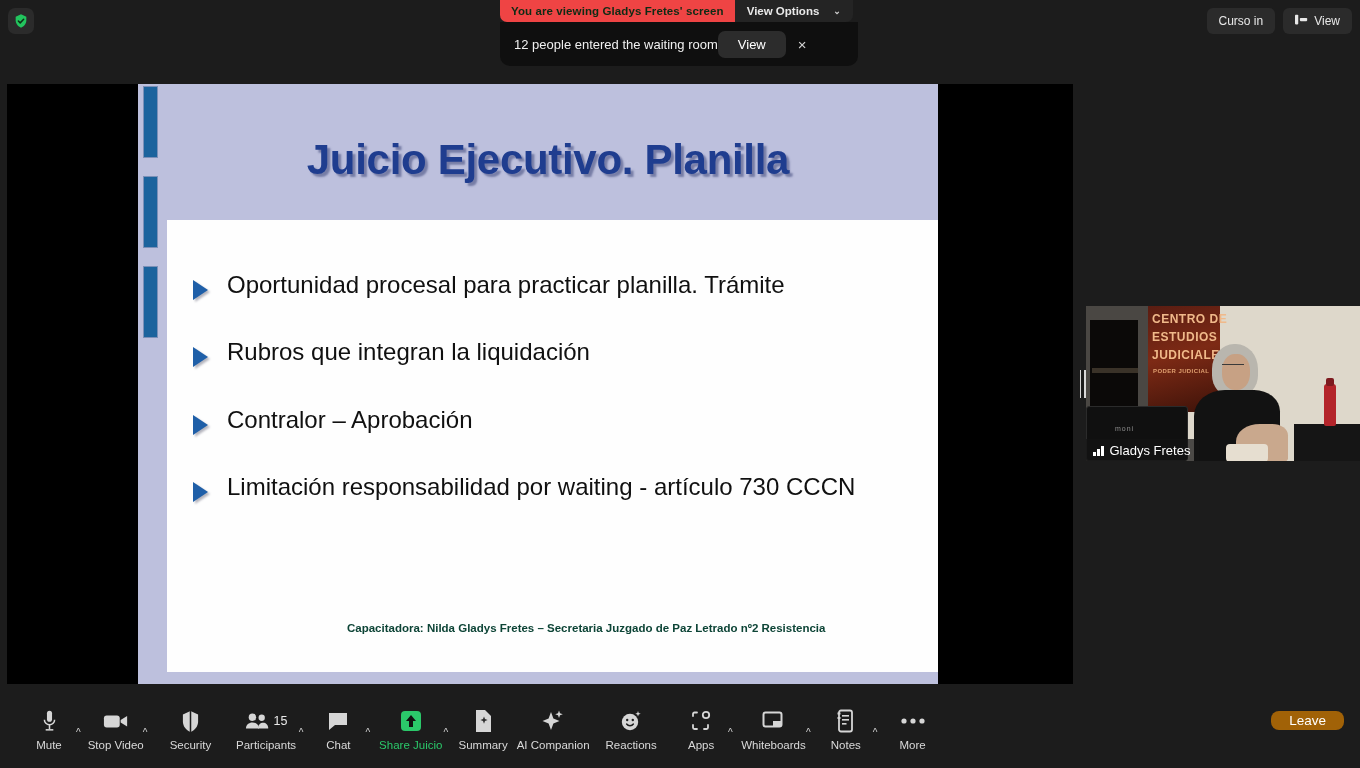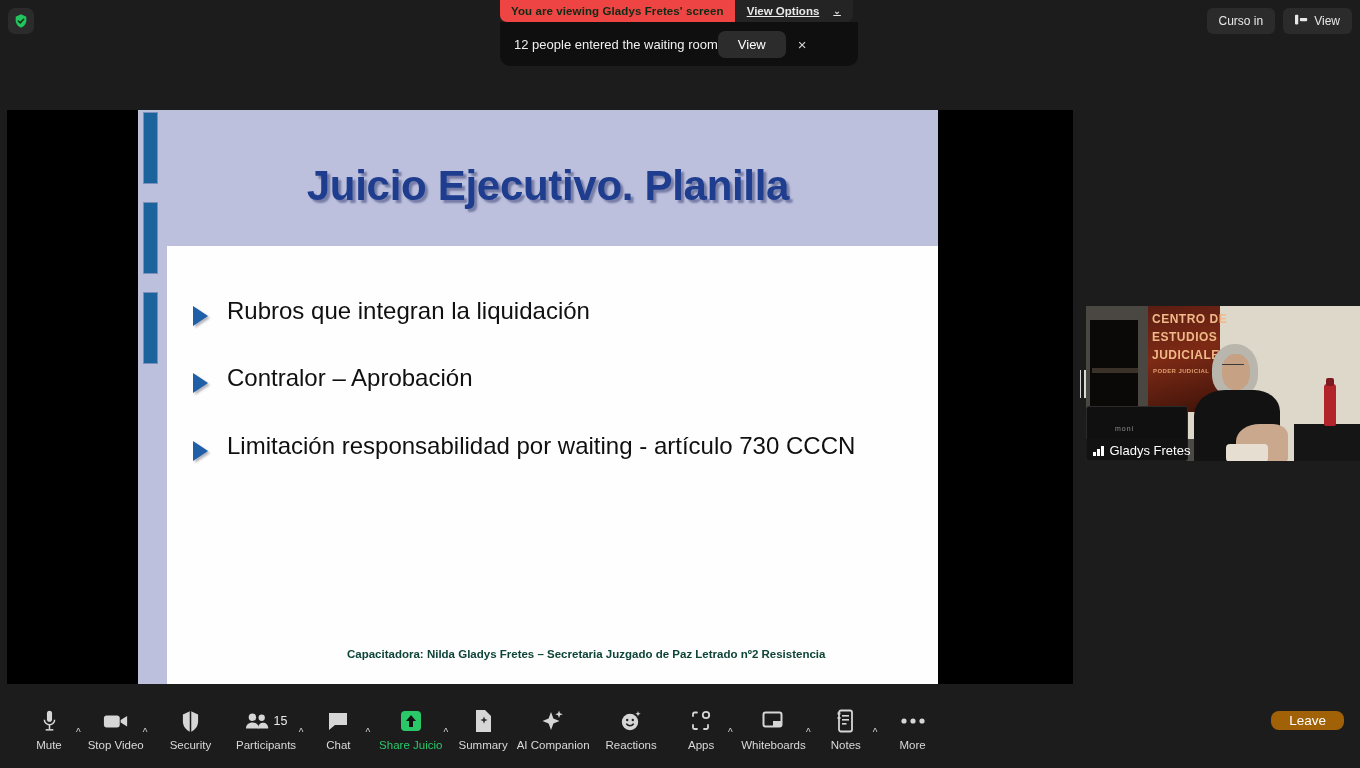--- a/index.html
+++ b/index.html
@@ -31,21 +31,20 @@
     background: #ef4444; color: #0e2b14;
     font-size: 11.5px; font-weight: bold;
     display: flex; align-items: center; padding: 0 11px;
     letter-spacing: .1px;
   }
   .view-options {
     background: #242424; color: #e9e9e9;
     font-size: 11.5px; font-weight: bold;
     display: flex; align-items: center; gap: 14px; padding: 0 12px 0 12px;
     cursor: pointer;
-    text-decoration: underline;
   }
   .chev { font-size: 9px; color: #cfcfcf; line-height: 1; }
 
   .toast {
     position: absolute; left: 500px; top: 22px; width: 358px; height: 44px;
     background: #0f0f0f; border-bottom-left-radius: 10px; border-bottom-right-radius: 10px;
     display: flex; align-items: center; padding: 0 14px; gap: 0;
   }
   .toast-text { color: #f0f0f0; font-size: 13px; flex: 0 0 auto; }
   .toast-view {
@@ -62,21 +61,20 @@
   .tr-btn {
     background: #2b2b2b; color: #e8e8e8; font-size: 12px;
     border: none; border-radius: 6px; padding: 6px 12px; cursor: pointer;
     display: flex; align-items: center; gap: 6px; font-family: inherit;
   }
 
   
   .share-region {
     position: absolute; left: 7px; top: 84px; width: 1066px; height: 600px;
     background: #000;
-    margin-top: 26px;
   }
   .slide {
     position: absolute; left: 131px; top: 0px; width: 800px; height: 600px;
     background: #bdc0dd;
   }
   .slide-bars { position: absolute; left: 5px; top: 0; width: 18px; height: 100%; }
   .slide-bar {
     position: absolute; left: 0; width: 15px; background: #1b639d;
     border: 1px solid #7b90b8;
   }
@@ -284,20 +282,24 @@
       </div>
 
       <div class="slide-title">Juicio Ejecutivo. Planilla</div>
 
       <div class="slide-white">
 
 
         <div class="bullets">
           <div class="bullet">
             <span class="tri"></span>
+            <span class="btext">Oportunidad procesal para  practicar planilla. Trámite</span>
+          </div>
+          <div class="bullet">
+            <span class="tri"></span>
             <span class="btext">Rubros que integran la liquidación</span>
           </div>
           <div class="bullet">
             <span class="tri"></span>
             <span class="btext">Contralor – Aprobación</span>
           </div>
           <div class="bullet">
             <span class="tri"></span>
             <span class="btext">Limitación responsabilidad por waiting</span><span class="btext small"> - artículo 730 CCCN</span>
           </div>

